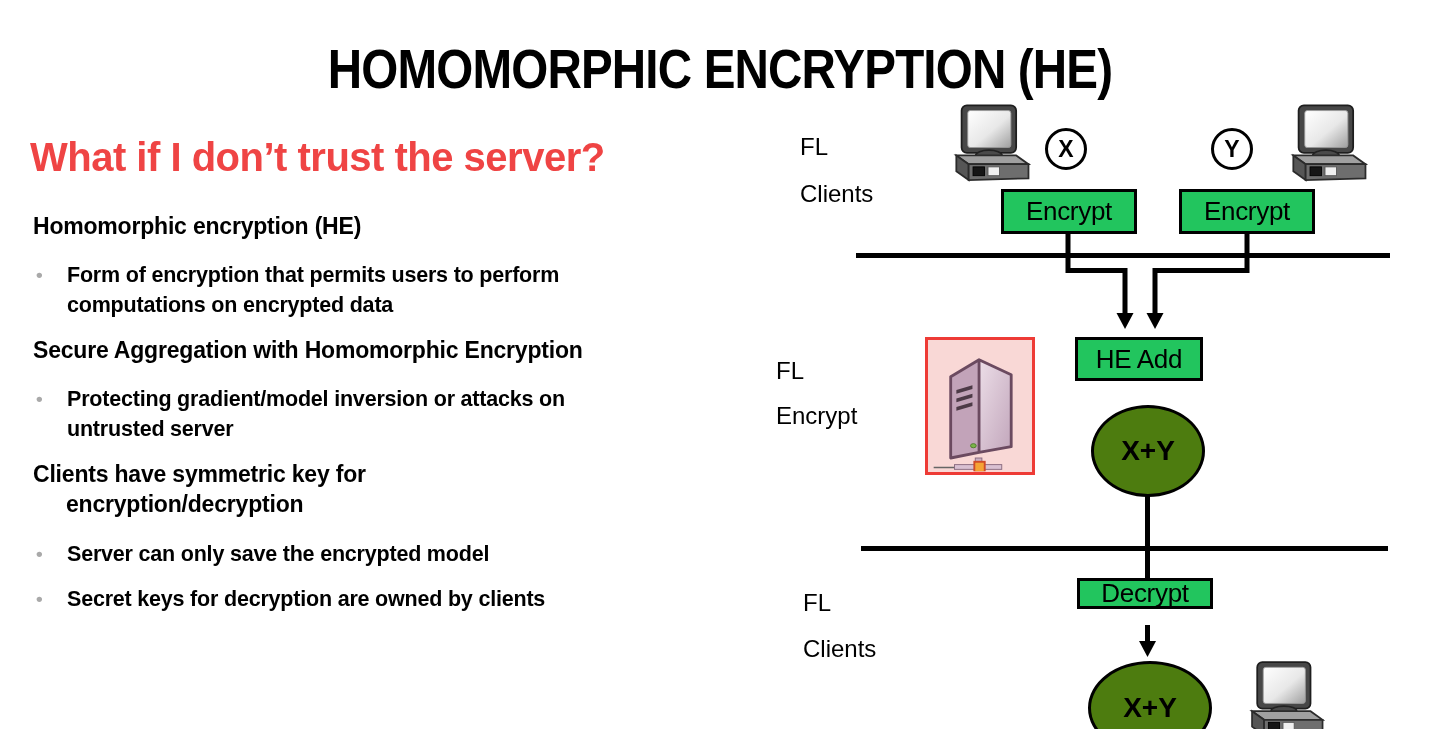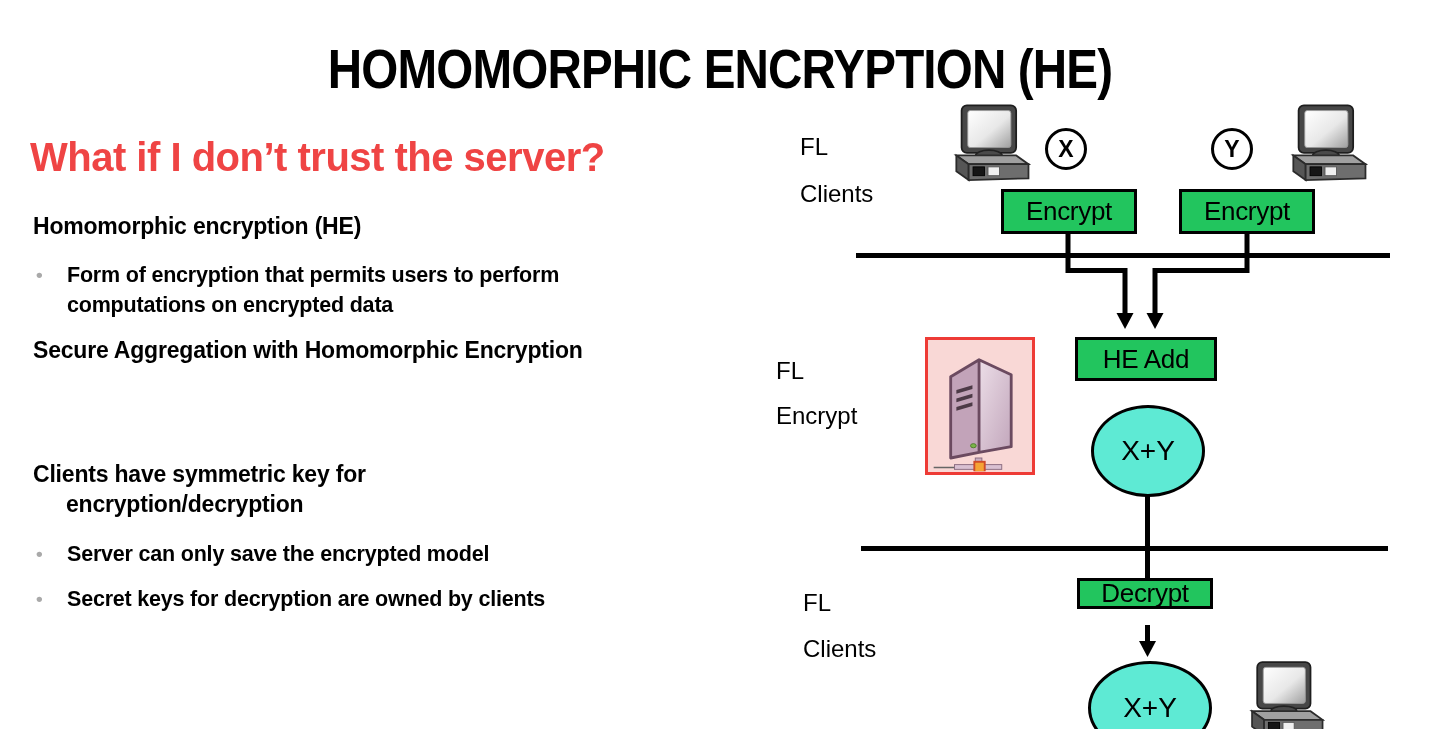--- a/index.html
+++ b/index.html
@@ -23,23 +23,23 @@
   .bullet-text{flex:1;max-width:585px;font-size:21.5px;line-height:30px;letter-spacing:-0.2px;}
 
   
   .dg-label{position:absolute;width:120px;text-align:left;font-size:24px;line-height:26px;}
   .node-box{position:absolute;border:3px solid #000;background:#22c55e;
             display:flex;align-items:center;justify-content:center;
             font-size:26px;letter-spacing:-0.3px;box-sizing:border-box;}
   .badge-circle{position:absolute;width:42px;height:42px;border:3px solid #000;border-radius:50%;
             background:#fff;display:flex;align-items:center;justify-content:center;
             font-size:23px;font-weight:bold;box-sizing:border-box;}
-  .sum-ellipse{position:absolute;border:3px solid #000;border-radius:50%;background:#5eead4;
+  .sum-ellipse{position:absolute;border:3px solid #000;border-radius:50%;background:#4d7c0f;
             display:flex;align-items:center;justify-content:center;
-            font-size:28px;font-weight:normal;box-sizing:border-box;}
+            font-size:28px;font-weight:bold;box-sizing:border-box;}
   .server-box{position:absolute;left:925px;top:302px;width:110px;height:138px;
             border:3px solid #EE3B36;background:#F9D8D6;box-sizing:border-box;}
   .overlay-svg,.icon-svg{position:absolute;}
 </style>
 </head>
 <body>
 
 <div class="slide">
 
   <svg width="0" height="0" style="position:absolute" aria-hidden="true">
@@ -83,20 +83,24 @@
 
   <div class="q-head">What if I don’t trust the server?</div>
 
   <div class="sec-head" style="top:176px">Homomorphic encryption (HE)</div>
   <div class="bullet-row" style="top:225px">
     <span class="bullet-dot"></span>
     <span class="bullet-text">Form of encryption that permits users to perform computations on encrypted data</span>
   </div>
 
   <div class="sec-head" style="top:300px">Secure Aggregation with Homomorphic Encryption</div>
+  <div class="bullet-row" style="top:349px">
+    <span class="bullet-dot"></span>
+    <span class="bullet-text">Protecting gradient/model inversion or attacks on untrusted server</span>
+  </div>
 
   <div class="sec-head hang" style="top:424px">Clients have symmetric key for encryption/decryption</div>
   <div class="bullet-row" style="top:549px">
     <span class="bullet-dot"></span>
     <span class="bullet-text">Secret keys for decryption are owned by clients</span>
   </div>
   <div class="bullet-row" style="top:504px">
     <span class="bullet-dot"></span>
     <span class="bullet-text">Server can only save the encrypted model</span>
   </div>
@@ -131,21 +135,21 @@
 
   <div class="dg-label" style="left:776px;top:323px">FL</div>
   <div class="dg-label" style="left:776px;top:368px">Encrypt</div>
 
   <div class="server-box">
     <svg width="104" height="132" viewBox="0 0 110 138">
         <use href="#server-tower"></use>
       </svg>
   </div>
 
-  <div class="node-box" style="left:1075px;top:302px;width:142px;height:44px">HE Add</div>
+  <div class="node-box" style="left:1075px;top:302px;width:128px;height:44px">HE Add</div>
 
   <div class="sum-ellipse" style="left:1091px;top:370px;width:114px;height:92px">X+Y</div>
 
   <div class="dg-label" style="left:803px;top:555px">FL</div>
   <div class="dg-label" style="left:803px;top:601px">Clients</div>
 
   <div class="node-box" style="left:1077px;top:543px;width:136px;height:31px">Decrypt</div>
 
   <div class="sum-ellipse" style="left:1088px;top:626px;width:124px;height:94px">X+Y</div>
 

